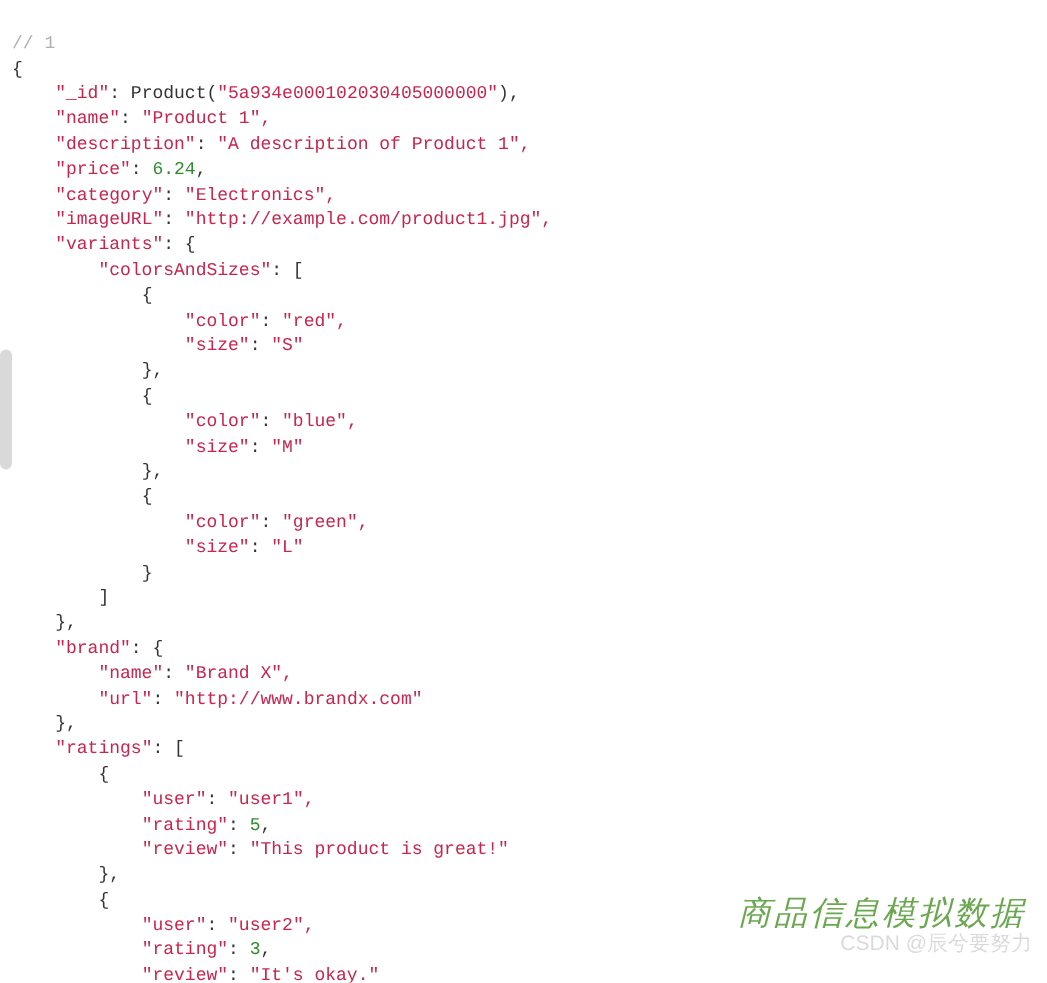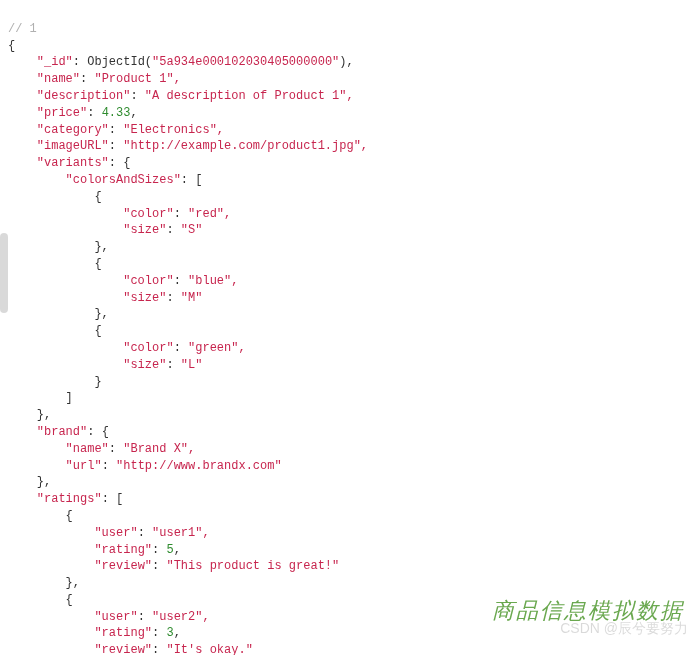--- a/index.html
+++ b/index.html
@@ -23,21 +23,21 @@
   .comment { color: #b0b0b0; }
   .key { color: #c7254e; }
   .string { color: #c7254e; }
   .number { color: #2e8b2e; }
   .punct { color: #333; }
   .ident { color: #333; }
   .watermark-main {
     position: absolute;
     bottom: 28px;
     right: 14px;
-    font-family: Liberation Serif, serif;
+    font-family: Liberation Mono, monospace;
     font-size: 22px;
     color: #6aa84f;
     font-style: italic;
     letter-spacing: 2px;
   }
   .watermark-sub {
     position: absolute;
     bottom: 16px;
     right: 10px;
     font-family: sans-serif;
@@ -61,24 +61,24 @@
     background: rgba(0,0,0,0.15);
     border-radius: 4px;
   }
 </style>
 </head>
 <body>
 
 <div class="code-container">
 <span class="comment">// 1</span>
 <span class="punct">{</span>
-    <span class="key">"_id"</span><span class="punct">: </span><span class="ident">ObjectId(</span><span class="string">"5a934e000102030405000000"</span><span class="punct">),</span>
+    <span class="key">"_id"</span><span class="punct">: </span><span class="ident">Product(</span><span class="string">"5a934e000102030405000000"</span><span class="punct">),</span>
     <span class="key">"name"</span><span class="punct">: </span><span class="string">"Product 1",</span>
     <span class="key">"description"</span><span class="punct">: </span><span class="string">"A description of Product 1",</span>
-    <span class="key">"price"</span><span class="punct">: </span><span class="number">4.33</span><span class="punct">,</span>
+    <span class="key">"price"</span><span class="punct">: </span><span class="number">6.24</span><span class="punct">,</span>
     <span class="key">"category"</span><span class="punct">: </span><span class="string">"Electronics",</span>
     <span class="key">"imageURL"</span><span class="punct">: </span><span class="string">"http://example.com/product1.jpg",</span>
     <span class="key">"variants"</span><span class="punct">: {</span>
         <span class="key">"colorsAndSizes"</span><span class="punct">: [</span>
             <span class="punct">{</span>
                 <span class="key">"color"</span><span class="punct">: </span><span class="string">"red",</span>
                 <span class="key">"size"</span><span class="punct">: </span><span class="string">"S"</span>
             <span class="punct">},</span>
             <span class="punct">{</span>
                 <span class="key">"color"</span><span class="punct">: </span><span class="string">"blue",</span>

